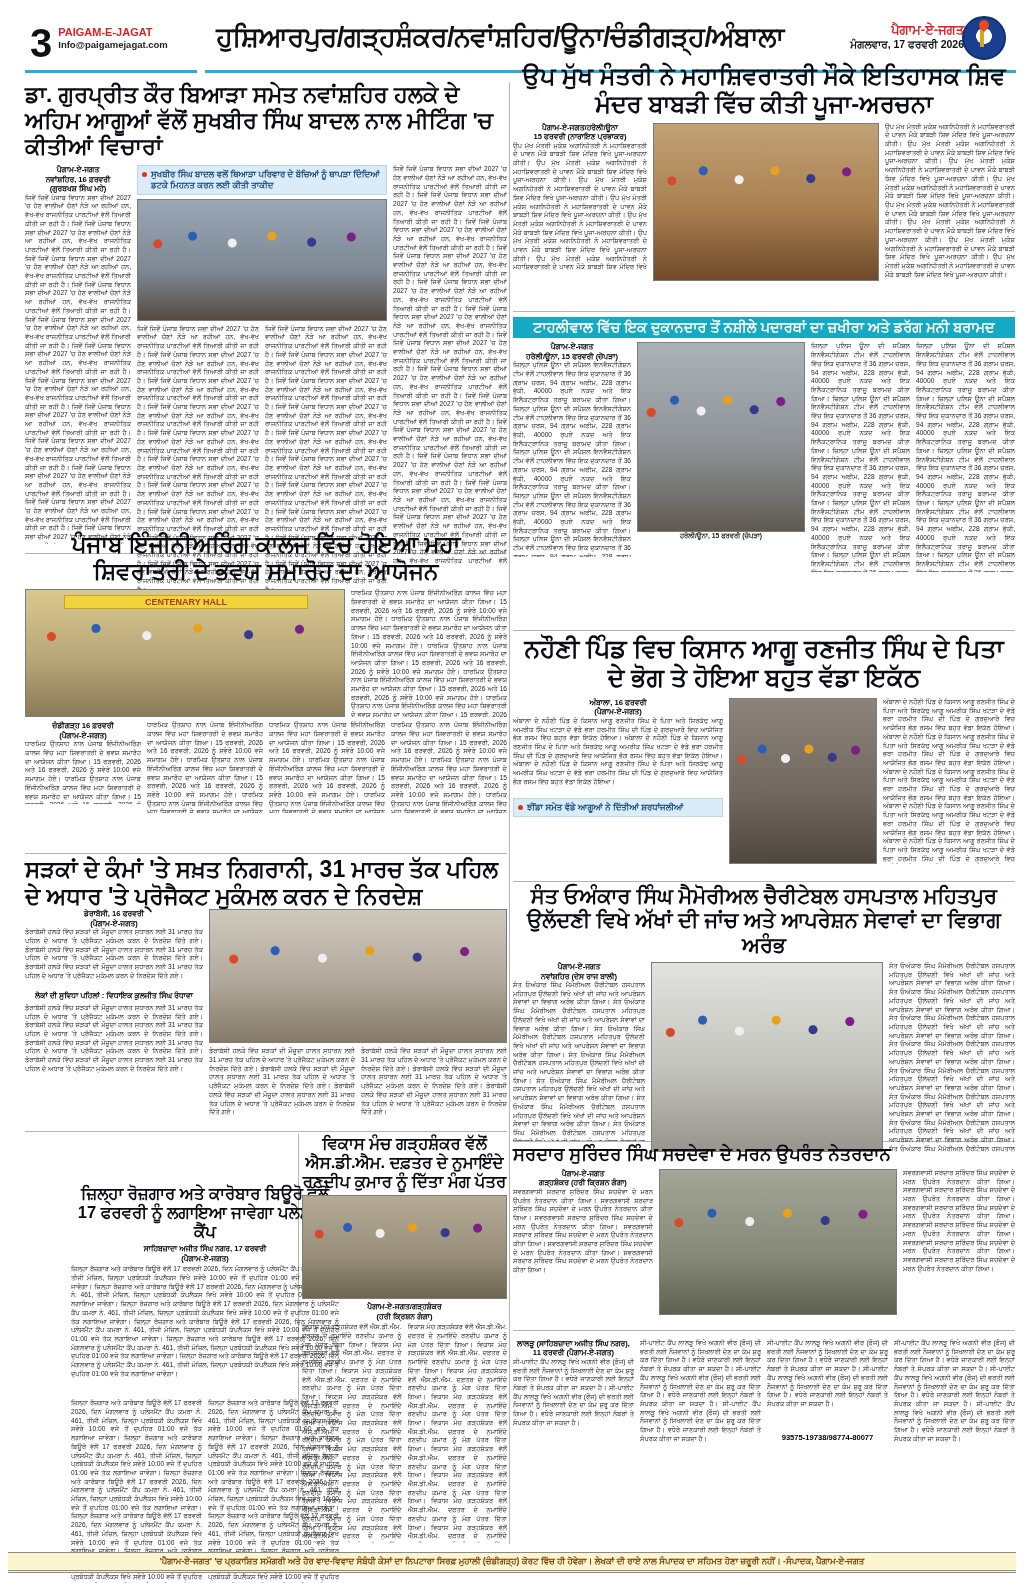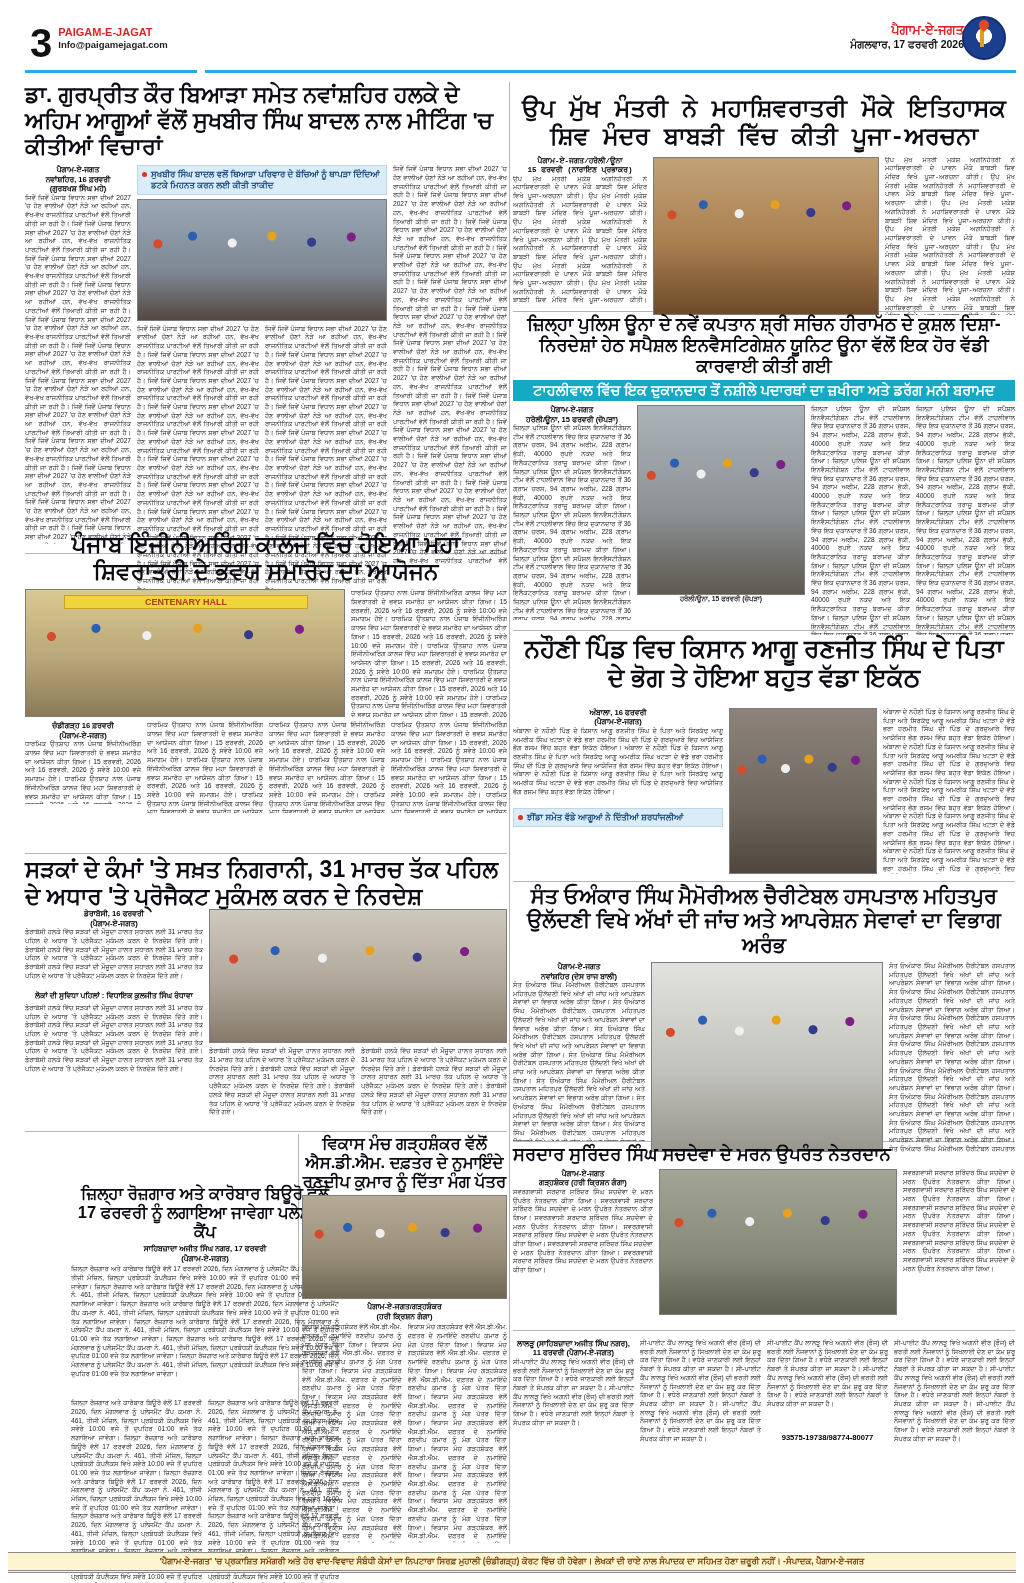--- a/index.html
+++ b/index.html
@@ -68,20 +68,21 @@
 
 <div class="page">
 
   <div class="hdr-left">
     <div class="pageno">3</div>
     <div>
       <div class="brand">PAIGAM-E-JAGAT</div>
       <div class="email">Info@paigamejagat.com</div>
     </div>
   </div>
+  <div class="cities">ਹੁਸ਼ਿਆਰਪੁਰ/ਗੜ੍ਹਸ਼ੰਕਰ/ਨਵਾਂਸ਼ਹਿਰ/ਊਨਾ/ਚੰਡੀਗੜ੍ਹ/ਅੰਬਾਲਾ</div>
   <div class="masthead">
     <div class="pn">ਪੈਗਾਮ-ਏ-ਜਗਤ</div>
     <div class="dt">ਮੰਗਲਵਾਰ, 17 ਫਰਵਰੀ 2026</div>
   </div>
   <div class="logo"></div>
   <div class="rule" style="left:25px;top:70px;width:172px;"></div>
   <div class="rule" style="left:205px;top:70px;width:811px;"></div>
 
   <div class="div-v" style="left:509px;top:82px;height:1462px;"></div>
   <div class="div-h" style="left:25px;top:553px;width:482px;"></div>
@@ -173,54 +174,53 @@
     <div class="hl ctr" style="font-size:16.5px;">ਵਿਕਾਸ ਮੰਚ ਗੜ੍ਹਸ਼ੰਕਰ ਵੱਲੋਂ ਐਸ.ਡੀ.ਐਮ. ਦਫ਼ਤਰ ਦੇ ਨੁਮਾਇੰਦੇ ਰਣਦੀਪ ਕੁਮਾਰ ਨੂੰ ਦਿੱਤਾ ਮੰਗ ਪੱਤਰ</div>
     <div class="ph ph-a9" style="height:102px;margin-top:4px;"></div>
     <div class="byl" style="margin-top:3px;">ਪੈਗਾਮ-ਏ-ਜਗਤ/ਗੜ੍ਹਸ਼ੰਕਰ</div>
     <div class="byl">(ਹਰੀ ਕ੍ਰਿਸ਼ਨ ਗੰਗਾ)</div>
     <div class="cols" style="height:220px;margin-top:2px;">
       <div class="bod" style="flex:1;">ਵਿਕਾਸ ਮੰਚ ਗੜ੍ਹਸ਼ੰਕਰ ਵੱਲੋਂ ਐਸ.ਡੀ.ਐਮ. ਦਫ਼ਤਰ ਦੇ ਨੁਮਾਇੰਦੇ ਰਣਦੀਪ ਕੁਮਾਰ ਨੂੰ ਮੰਗ ਪੱਤਰ ਦਿੱਤਾ ਗਿਆ। ਵਿਕਾਸ ਮੰਚ ਗੜ੍ਹਸ਼ੰਕਰ ਵੱਲੋਂ ਐਸ.ਡੀ.ਐਮ. ਦਫ਼ਤਰ ਦੇ ਨੁਮਾਇੰਦੇ ਰਣਦੀਪ ਕੁਮਾਰ ਨੂੰ ਮੰਗ ਪੱਤਰ ਦਿੱਤਾ ਗਿਆ। ਵਿਕਾਸ ਮੰਚ ਗੜ੍ਹਸ਼ੰਕਰ ਵੱਲੋਂ ਐਸ.ਡੀ.ਐਮ. ਦਫ਼ਤਰ ਦੇ ਨੁਮਾਇੰਦੇ ਰਣਦੀਪ ਕੁਮਾਰ ਨੂੰ ਮੰਗ ਪੱਤਰ ਦਿੱਤਾ ਗਿਆ। ਵਿਕਾਸ ਮੰਚ ਗੜ੍ਹਸ਼ੰਕਰ ਵੱਲੋਂ ਐਸ.ਡੀ.ਐਮ. ਦਫ਼ਤਰ ਦੇ ਨੁਮਾਇੰਦੇ ਰਣਦੀਪ ਕੁਮਾਰ ਨੂੰ ਮੰਗ ਪੱਤਰ ਦਿੱਤਾ ਗਿਆ। ਵਿਕਾਸ ਮੰਚ ਗੜ੍ਹਸ਼ੰਕਰ ਵੱਲੋਂ ਐਸ.ਡੀ.ਐਮ. ਦਫ਼ਤਰ ਦੇ ਨੁਮਾਇੰਦੇ ਰਣਦੀਪ ਕੁਮਾਰ ਨੂੰ ਮੰਗ ਪੱਤਰ ਦਿੱਤਾ ਗਿਆ। ਵਿਕਾਸ ਮੰਚ ਗੜ੍ਹਸ਼ੰਕਰ ਵੱਲੋਂ ਐਸ.ਡੀ.ਐਮ. ਦਫ਼ਤਰ ਦੇ ਨੁਮਾਇੰਦੇ ਰਣਦੀਪ ਕੁਮਾਰ ਨੂੰ ਮੰਗ ਪੱਤਰ ਦਿੱਤਾ ਗਿਆ। ਵਿਕਾਸ ਮੰਚ ਗੜ੍ਹਸ਼ੰਕਰ ਵੱਲੋਂ ਐਸ.ਡੀ.ਐਮ. ਦਫ਼ਤਰ ਦੇ ਨੁਮਾਇੰਦੇ ਰਣਦੀਪ ਕੁਮਾਰ ਨੂੰ ਮੰਗ ਪੱਤਰ ਦਿੱਤਾ ਗਿਆ। ਵਿਕਾਸ ਮੰਚ ਗੜ੍ਹਸ਼ੰਕਰ ਵੱਲੋਂ ਐਸ.ਡੀ.ਐਮ. ਦਫ਼ਤਰ ਦੇ ਨੁਮਾਇੰਦੇ ਰਣਦੀਪ ਕੁਮਾਰ ਨੂੰ ਮੰਗ ਪੱਤਰ ਦਿੱਤਾ ਗਿਆ। ਵਿਕਾਸ ਮੰਚ ਗੜ੍ਹਸ਼ੰਕਰ ਵੱਲੋਂ ਐਸ.ਡੀ.ਐਮ. ਦਫ਼ਤਰ ਦੇ ਨੁਮਾਇੰਦੇ ਰਣਦੀਪ ਕੁਮਾਰ ਨੂੰ ਮੰਗ ਪੱਤਰ ਦਿੱਤਾ ਗਿਆ। </div>
       <div class="bod" style="flex:1;">ਵਿਕਾਸ ਮੰਚ ਗੜ੍ਹਸ਼ੰਕਰ ਵੱਲੋਂ ਐਸ.ਡੀ.ਐਮ. ਦਫ਼ਤਰ ਦੇ ਨੁਮਾਇੰਦੇ ਰਣਦੀਪ ਕੁਮਾਰ ਨੂੰ ਮੰਗ ਪੱਤਰ ਦਿੱਤਾ ਗਿਆ। ਵਿਕਾਸ ਮੰਚ ਗੜ੍ਹਸ਼ੰਕਰ ਵੱਲੋਂ ਐਸ.ਡੀ.ਐਮ. ਦਫ਼ਤਰ ਦੇ ਨੁਮਾਇੰਦੇ ਰਣਦੀਪ ਕੁਮਾਰ ਨੂੰ ਮੰਗ ਪੱਤਰ ਦਿੱਤਾ ਗਿਆ। ਵਿਕਾਸ ਮੰਚ ਗੜ੍ਹਸ਼ੰਕਰ ਵੱਲੋਂ ਐਸ.ਡੀ.ਐਮ. ਦਫ਼ਤਰ ਦੇ ਨੁਮਾਇੰਦੇ ਰਣਦੀਪ ਕੁਮਾਰ ਨੂੰ ਮੰਗ ਪੱਤਰ ਦਿੱਤਾ ਗਿਆ। ਵਿਕਾਸ ਮੰਚ ਗੜ੍ਹਸ਼ੰਕਰ ਵੱਲੋਂ ਐਸ.ਡੀ.ਐਮ. ਦਫ਼ਤਰ ਦੇ ਨੁਮਾਇੰਦੇ ਰਣਦੀਪ ਕੁਮਾਰ ਨੂੰ ਮੰਗ ਪੱਤਰ ਦਿੱਤਾ ਗਿਆ। ਵਿਕਾਸ ਮੰਚ ਗੜ੍ਹਸ਼ੰਕਰ ਵੱਲੋਂ ਐਸ.ਡੀ.ਐਮ. ਦਫ਼ਤਰ ਦੇ ਨੁਮਾਇੰਦੇ ਰਣਦੀਪ ਕੁਮਾਰ ਨੂੰ ਮੰਗ ਪੱਤਰ ਦਿੱਤਾ ਗਿਆ। ਵਿਕਾਸ ਮੰਚ ਗੜ੍ਹਸ਼ੰਕਰ ਵੱਲੋਂ ਐਸ.ਡੀ.ਐਮ. ਦਫ਼ਤਰ ਦੇ ਨੁਮਾਇੰਦੇ ਰਣਦੀਪ ਕੁਮਾਰ ਨੂੰ ਮੰਗ ਪੱਤਰ ਦਿੱਤਾ ਗਿਆ। ਵਿਕਾਸ ਮੰਚ ਗੜ੍ਹਸ਼ੰਕਰ ਵੱਲੋਂ ਐਸ.ਡੀ.ਐਮ. ਦਫ਼ਤਰ ਦੇ ਨੁਮਾਇੰਦੇ ਰਣਦੀਪ ਕੁਮਾਰ ਨੂੰ ਮੰਗ ਪੱਤਰ ਦਿੱਤਾ ਗਿਆ। ਵਿਕਾਸ ਮੰਚ ਗੜ੍ਹਸ਼ੰਕਰ ਵੱਲੋਂ ਐਸ.ਡੀ.ਐਮ. ਦਫ਼ਤਰ ਦੇ ਨੁਮਾਇੰਦੇ ਰਣਦੀਪ ਕੁਮਾਰ ਨੂੰ ਮੰਗ ਪੱਤਰ ਦਿੱਤਾ ਗਿਆ। ਵਿਕਾਸ ਮੰਚ ਗੜ੍ਹਸ਼ੰਕਰ ਵੱਲੋਂ ਐਸ.ਡੀ.ਐਮ. ਦਫ਼ਤਰ ਦੇ ਨੁਮਾਇੰਦੇ ਰਣਦੀਪ ਕੁਮਾਰ ਨੂੰ ਮੰਗ ਪੱਤਰ ਦਿੱਤਾ ਗਿਆ। </div>
     </div>
   </div>
 
-  <div class="art" style="left:513px;top:96px;width:502px;height:228px;font-family:Liberation Mono, monospace;">
+  <div class="art" style="left:513px;top:62px;width:502px;height:228px;">
     <div class="hl ctr" style="font-size:24px;">ਉਪ ਮੁੱਖ ਮੰਤਰੀ ਨੇ ਮਹਾਸ਼ਿਵਰਾਤਰੀ ਮੌਕੇ ਇਤਿਹਾਸਕ ਸ਼ਿਵ ਮੰਦਰ ਬਾਬੜੀ ਵਿੱਚ ਕੀਤੀ ਪੂਜਾ-ਅਰਚਨਾ</div>
     <div class="cols" style="margin-top:5px;height:158px;">
       <div style="width:134px;flex:none;">
         <div class="byl">ਪੈਗਾਮ-ਏ-ਜਗਤ/ਹਰੋਲੀ/ਊਨਾ</div>
         <div class="byl">15 ਫਰਵਰੀ (ਨਾਰਾਇਣ ਪ੍ਰਭਾਕਰ)</div>
         <div class="bod" style="height:128px;">ਉਪ ਮੁੱਖ ਮੰਤਰੀ ਮੁਕੇਸ਼ ਅਗਨਿਹੋਤਰੀ ਨੇ ਮਹਾਸ਼ਿਵਰਾਤਰੀ ਦੇ ਪਾਵਨ ਮੌਕੇ ਬਾਬੜੀ ਸ਼ਿਵ ਮੰਦਿਰ ਵਿਖੇ ਪੂਜਾ-ਅਰਚਨਾ ਕੀਤੀ। ਉਪ ਮੁੱਖ ਮੰਤਰੀ ਮੁਕੇਸ਼ ਅਗਨਿਹੋਤਰੀ ਨੇ ਮਹਾਸ਼ਿਵਰਾਤਰੀ ਦੇ ਪਾਵਨ ਮੌਕੇ ਬਾਬੜੀ ਸ਼ਿਵ ਮੰਦਿਰ ਵਿਖੇ ਪੂਜਾ-ਅਰਚਨਾ ਕੀਤੀ। ਉਪ ਮੁੱਖ ਮੰਤਰੀ ਮੁਕੇਸ਼ ਅਗਨਿਹੋਤਰੀ ਨੇ ਮਹਾਸ਼ਿਵਰਾਤਰੀ ਦੇ ਪਾਵਨ ਮੌਕੇ ਬਾਬੜੀ ਸ਼ਿਵ ਮੰਦਿਰ ਵਿਖੇ ਪੂਜਾ-ਅਰਚਨਾ ਕੀਤੀ। ਉਪ ਮੁੱਖ ਮੰਤਰੀ ਮੁਕੇਸ਼ ਅਗਨਿਹੋਤਰੀ ਨੇ ਮਹਾਸ਼ਿਵਰਾਤਰੀ ਦੇ ਪਾਵਨ ਮੌਕੇ ਬਾਬੜੀ ਸ਼ਿਵ ਮੰਦਿਰ ਵਿਖੇ ਪੂਜਾ-ਅਰਚਨਾ ਕੀਤੀ। ਉਪ ਮੁੱਖ ਮੰਤਰੀ ਮੁਕੇਸ਼ ਅਗਨਿਹੋਤਰੀ ਨੇ ਮਹਾਸ਼ਿਵਰਾਤਰੀ ਦੇ ਪਾਵਨ ਮੌਕੇ ਬਾਬੜੀ ਸ਼ਿਵ ਮੰਦਿਰ ਵਿਖੇ ਪੂਜਾ-ਅਰਚਨਾ ਕੀਤੀ। ਉਪ ਮੁੱਖ ਮੰਤਰੀ ਮੁਕੇਸ਼ ਅਗਨਿਹੋਤਰੀ ਨੇ ਮਹਾਸ਼ਿਵਰਾਤਰੀ ਦੇ ਪਾਵਨ ਮੌਕੇ ਬਾਬੜੀ ਸ਼ਿਵ ਮੰਦਿਰ ਵਿਖੇ ਪੂਜਾ-ਅਰਚਨਾ ਕੀਤੀ। ਉਪ ਮੁੱਖ ਮੰਤਰੀ ਮੁਕੇਸ਼ ਅਗਨਿਹੋਤਰੀ ਨੇ ਮਹਾਸ਼ਿਵਰਾਤਰੀ ਦੇ ਪਾਵਨ ਮੌਕੇ ਬਾਬੜੀ ਸ਼ਿਵ ਮੰਦਿਰ ਵਿਖੇ ਪੂਜਾ-ਅਰਚਨਾ ਕੀਤੀ। </div>
       </div>
       <div class="ph ph-a2" style="width:224px;height:156px;"></div>
       <div class="bod" style="flex:1;">ਉਪ ਮੁੱਖ ਮੰਤਰੀ ਮੁਕੇਸ਼ ਅਗਨਿਹੋਤਰੀ ਨੇ ਮਹਾਸ਼ਿਵਰਾਤਰੀ ਦੇ ਪਾਵਨ ਮੌਕੇ ਬਾਬੜੀ ਸ਼ਿਵ ਮੰਦਿਰ ਵਿਖੇ ਪੂਜਾ-ਅਰਚਨਾ ਕੀਤੀ। ਉਪ ਮੁੱਖ ਮੰਤਰੀ ਮੁਕੇਸ਼ ਅਗਨਿਹੋਤਰੀ ਨੇ ਮਹਾਸ਼ਿਵਰਾਤਰੀ ਦੇ ਪਾਵਨ ਮੌਕੇ ਬਾਬੜੀ ਸ਼ਿਵ ਮੰਦਿਰ ਵਿਖੇ ਪੂਜਾ-ਅਰਚਨਾ ਕੀਤੀ। ਉਪ ਮੁੱਖ ਮੰਤਰੀ ਮੁਕੇਸ਼ ਅਗਨਿਹੋਤਰੀ ਨੇ ਮਹਾਸ਼ਿਵਰਾਤਰੀ ਦੇ ਪਾਵਨ ਮੌਕੇ ਬਾਬੜੀ ਸ਼ਿਵ ਮੰਦਿਰ ਵਿਖੇ ਪੂਜਾ-ਅਰਚਨਾ ਕੀਤੀ। ਉਪ ਮੁੱਖ ਮੰਤਰੀ ਮੁਕੇਸ਼ ਅਗਨਿਹੋਤਰੀ ਨੇ ਮਹਾਸ਼ਿਵਰਾਤਰੀ ਦੇ ਪਾਵਨ ਮੌਕੇ ਬਾਬੜੀ ਸ਼ਿਵ ਮੰਦਿਰ ਵਿਖੇ ਪੂਜਾ-ਅਰਚਨਾ ਕੀਤੀ। ਉਪ ਮੁੱਖ ਮੰਤਰੀ ਮੁਕੇਸ਼ ਅਗਨਿਹੋਤਰੀ ਨੇ ਮਹਾਸ਼ਿਵਰਾਤਰੀ ਦੇ ਪਾਵਨ ਮੌਕੇ ਬਾਬੜੀ ਸ਼ਿਵ ਮੰਦਿਰ ਵਿਖੇ ਪੂਜਾ-ਅਰਚਨਾ ਕੀਤੀ। ਉਪ ਮੁੱਖ ਮੰਤਰੀ ਮੁਕੇਸ਼ ਅਗਨਿਹੋਤਰੀ ਨੇ ਮਹਾਸ਼ਿਵਰਾਤਰੀ ਦੇ ਪਾਵਨ ਮੌਕੇ ਬਾਬੜੀ ਸ਼ਿਵ ਮੰਦਿਰ ਵਿਖੇ ਪੂਜਾ-ਅਰਚਨਾ ਕੀਤੀ। ਉਪ ਮੁੱਖ ਮੰਤਰੀ ਮੁਕੇਸ਼ ਅਗਨਿਹੋਤਰੀ ਨੇ ਮਹਾਸ਼ਿਵਰਾਤਰੀ ਦੇ ਪਾਵਨ ਮੌਕੇ ਬਾਬੜੀ ਸ਼ਿਵ ਮੰਦਿਰ ਵਿਖੇ ਪੂਜਾ-ਅਰਚਨਾ ਕੀਤੀ। ਉਪ ਮੁੱਖ ਮੰਤਰੀ ਮੁਕੇਸ਼ ਅਗਨਿਹੋਤਰੀ ਨੇ ਮਹਾਸ਼ਿਵਰਾਤਰੀ ਦੇ ਪਾਵਨ ਮੌਕੇ ਬਾਬੜੀ ਸ਼ਿਵ ਮੰਦਿਰ ਵਿਖੇ ਪੂਜਾ-ਅਰਚਨਾ ਕੀਤੀ। </div>
     </div>
   </div>
 
   <div class="art" style="left:513px;top:314px;width:502px;height:312px;">
-    <div class="hl ctr" style="font-size:18px;">ਜ਼ਿਲ੍ਹਾ ਪੁਲਿਸ ਊਨਾ ਦੇ ਨਵੇਂ ਕਪਤਾਨ ਸ਼੍ਰੀ ਸਚਿਨ ਹੀਰਾਮੱਠ ਦੇ ਕੁਸ਼ਲ ਦਿਸ਼ਾ-ਨਿਰਦੇਸ਼ਾਂ ਹੇਠ ਸਪੈਸ਼ਲ ਇਨਵੈਸਟਿਗੇਸ਼ਨ ਯੂਨਿਟ ਊਨਾ ਵੱਲੋਂ ਇਕ ਹੋਰ ਵੱਡੀ ਕਾਰਵਾਈ ਕੀਤੀ ਗਈ</div>
     <div class="tealbar" style="margin-top:3px;">ਟਾਹਲੀਵਾਲ ਵਿੱਚ ਇਕ ਦੁਕਾਨਦਾਰ ਤੋਂ ਨਸ਼ੀਲੇ ਪਦਾਰਥਾਂ ਦਾ ਜ਼ਖੀਰਾ ਅਤੇ ਡਰੱਗ ਮਨੀ ਬਰਾਮਦ</div>
     <div class="cols" style="margin-top:4px;height:230px;">
       <div style="width:118px;flex:none;">
         <div class="byl">ਪੈਗਾਮ-ਏ-ਜਗਤ</div>
         <div class="byl">ਹਰੋਲੀ/ਊਨਾ, 15 ਫਰਵਰੀ (ਚੋਪੜਾ)</div>
         <div class="bod" style="height:196px;">ਜ਼ਿਲ੍ਹਾ ਪੁਲਿਸ ਊਨਾ ਦੀ ਸਪੈਸ਼ਲ ਇਨਵੈਸਟੀਗੇਸ਼ਨ ਟੀਮ ਵੱਲੋਂ ਟਾਹਲੀਵਾਲ ਵਿੱਚ ਇਕ ਦੁਕਾਨਦਾਰ ਤੋਂ 36 ਗ੍ਰਾਮ ਚਰਸ, 94 ਗ੍ਰਾਮ ਅਫੀਮ, 228 ਗ੍ਰਾਮ ਭੁੱਕੀ, 40000 ਰੁਪਏ ਨਕਦ ਅਤੇ ਇਕ ਇਲੈਕਟ੍ਰਾਨਿਕ ਤਰਾਜੂ ਬਰਾਮਦ ਕੀਤਾ ਗਿਆ। ਜ਼ਿਲ੍ਹਾ ਪੁਲਿਸ ਊਨਾ ਦੀ ਸਪੈਸ਼ਲ ਇਨਵੈਸਟੀਗੇਸ਼ਨ ਟੀਮ ਵੱਲੋਂ ਟਾਹਲੀਵਾਲ ਵਿੱਚ ਇਕ ਦੁਕਾਨਦਾਰ ਤੋਂ 36 ਗ੍ਰਾਮ ਚਰਸ, 94 ਗ੍ਰਾਮ ਅਫੀਮ, 228 ਗ੍ਰਾਮ ਭੁੱਕੀ, 40000 ਰੁਪਏ ਨਕਦ ਅਤੇ ਇਕ ਇਲੈਕਟ੍ਰਾਨਿਕ ਤਰਾਜੂ ਬਰਾਮਦ ਕੀਤਾ ਗਿਆ। ਜ਼ਿਲ੍ਹਾ ਪੁਲਿਸ ਊਨਾ ਦੀ ਸਪੈਸ਼ਲ ਇਨਵੈਸਟੀਗੇਸ਼ਨ ਟੀਮ ਵੱਲੋਂ ਟਾਹਲੀਵਾਲ ਵਿੱਚ ਇਕ ਦੁਕਾਨਦਾਰ ਤੋਂ 36 ਗ੍ਰਾਮ ਚਰਸ, 94 ਗ੍ਰਾਮ ਅਫੀਮ, 228 ਗ੍ਰਾਮ ਭੁੱਕੀ, 40000 ਰੁਪਏ ਨਕਦ ਅਤੇ ਇਕ ਇਲੈਕਟ੍ਰਾਨਿਕ ਤਰਾਜੂ ਬਰਾਮਦ ਕੀਤਾ ਗਿਆ। ਜ਼ਿਲ੍ਹਾ ਪੁਲਿਸ ਊਨਾ ਦੀ ਸਪੈਸ਼ਲ ਇਨਵੈਸਟੀਗੇਸ਼ਨ ਟੀਮ ਵੱਲੋਂ ਟਾਹਲੀਵਾਲ ਵਿੱਚ ਇਕ ਦੁਕਾਨਦਾਰ ਤੋਂ 36 ਗ੍ਰਾਮ ਚਰਸ, 94 ਗ੍ਰਾਮ ਅਫੀਮ, 228 ਗ੍ਰਾਮ ਭੁੱਕੀ, 40000 ਰੁਪਏ ਨਕਦ ਅਤੇ ਇਕ ਇਲੈਕਟ੍ਰਾਨਿਕ ਤਰਾਜੂ ਬਰਾਮਦ ਕੀਤਾ ਗਿਆ। ਜ਼ਿਲ੍ਹਾ ਪੁਲਿਸ ਊਨਾ ਦੀ ਸਪੈਸ਼ਲ ਇਨਵੈਸਟੀਗੇਸ਼ਨ ਟੀਮ ਵੱਲੋਂ ਟਾਹਲੀਵਾਲ ਵਿੱਚ ਇਕ ਦੁਕਾਨਦਾਰ ਤੋਂ 36 ਗ੍ਰਾਮ ਚਰਸ, 94 ਗ੍ਰਾਮ ਅਫੀਮ, 228 ਗ੍ਰਾਮ ਭੁੱਕੀ, 40000 ਰੁਪਏ ਨਕਦ ਅਤੇ ਇਕ ਇਲੈਕਟ੍ਰਾਨਿਕ ਤਰਾਜੂ ਬਰਾਮਦ ਕੀਤਾ ਗਿਆ। </div>
       </div>
       <div style="width:168px;flex:none;">
         <div class="ph ph-a3" style="height:188px;"></div>
         <div class="cap">ਹਰੋਲੀ/ਊਨਾ, 15 ਫਰਵਰੀ (ਚੋਪੜਾ)</div>
       </div>
       <div class="bod" style="flex:1;">ਜ਼ਿਲ੍ਹਾ ਪੁਲਿਸ ਊਨਾ ਦੀ ਸਪੈਸ਼ਲ ਇਨਵੈਸਟੀਗੇਸ਼ਨ ਟੀਮ ਵੱਲੋਂ ਟਾਹਲੀਵਾਲ ਵਿੱਚ ਇਕ ਦੁਕਾਨਦਾਰ ਤੋਂ 36 ਗ੍ਰਾਮ ਚਰਸ, 94 ਗ੍ਰਾਮ ਅਫੀਮ, 228 ਗ੍ਰਾਮ ਭੁੱਕੀ, 40000 ਰੁਪਏ ਨਕਦ ਅਤੇ ਇਕ ਇਲੈਕਟ੍ਰਾਨਿਕ ਤਰਾਜੂ ਬਰਾਮਦ ਕੀਤਾ ਗਿਆ। ਜ਼ਿਲ੍ਹਾ ਪੁਲਿਸ ਊਨਾ ਦੀ ਸਪੈਸ਼ਲ ਇਨਵੈਸਟੀਗੇਸ਼ਨ ਟੀਮ ਵੱਲੋਂ ਟਾਹਲੀਵਾਲ ਵਿੱਚ ਇਕ ਦੁਕਾਨਦਾਰ ਤੋਂ 36 ਗ੍ਰਾਮ ਚਰਸ, 94 ਗ੍ਰਾਮ ਅਫੀਮ, 228 ਗ੍ਰਾਮ ਭੁੱਕੀ, 40000 ਰੁਪਏ ਨਕਦ ਅਤੇ ਇਕ ਇਲੈਕਟ੍ਰਾਨਿਕ ਤਰਾਜੂ ਬਰਾਮਦ ਕੀਤਾ ਗਿਆ। ਜ਼ਿਲ੍ਹਾ ਪੁਲਿਸ ਊਨਾ ਦੀ ਸਪੈਸ਼ਲ ਇਨਵੈਸਟੀਗੇਸ਼ਨ ਟੀਮ ਵੱਲੋਂ ਟਾਹਲੀਵਾਲ ਵਿੱਚ ਇਕ ਦੁਕਾਨਦਾਰ ਤੋਂ 36 ਗ੍ਰਾਮ ਚਰਸ, 94 ਗ੍ਰਾਮ ਅਫੀਮ, 228 ਗ੍ਰਾਮ ਭੁੱਕੀ, 40000 ਰੁਪਏ ਨਕਦ ਅਤੇ ਇਕ ਇਲੈਕਟ੍ਰਾਨਿਕ ਤਰਾਜੂ ਬਰਾਮਦ ਕੀਤਾ ਗਿਆ। ਜ਼ਿਲ੍ਹਾ ਪੁਲਿਸ ਊਨਾ ਦੀ ਸਪੈਸ਼ਲ ਇਨਵੈਸਟੀਗੇਸ਼ਨ ਟੀਮ ਵੱਲੋਂ ਟਾਹਲੀਵਾਲ ਵਿੱਚ ਇਕ ਦੁਕਾਨਦਾਰ ਤੋਂ 36 ਗ੍ਰਾਮ ਚਰਸ, 94 ਗ੍ਰਾਮ ਅਫੀਮ, 228 ਗ੍ਰਾਮ ਭੁੱਕੀ, 40000 ਰੁਪਏ ਨਕਦ ਅਤੇ ਇਕ ਇਲੈਕਟ੍ਰਾਨਿਕ ਤਰਾਜੂ ਬਰਾਮਦ ਕੀਤਾ ਗਿਆ। ਜ਼ਿਲ੍ਹਾ ਪੁਲਿਸ ਊਨਾ ਦੀ ਸਪੈਸ਼ਲ ਇਨਵੈਸਟੀਗੇਸ਼ਨ ਟੀਮ ਵੱਲੋਂ ਟਾਹਲੀਵਾਲ ਵਿੱਚ ਇਕ ਦੁਕਾਨਦਾਰ ਤੋਂ 36 ਗ੍ਰਾਮ ਚਰਸ, 94 ਗ੍ਰਾਮ ਅਫੀਮ, 228 ਗ੍ਰਾਮ ਭੁੱਕੀ, 40000 ਰੁਪਏ ਨਕਦ ਅਤੇ ਇਕ ਇਲੈਕਟ੍ਰਾਨਿਕ ਤਰਾਜੂ ਬਰਾਮਦ ਕੀਤਾ ਗਿਆ। ਜ਼ਿਲ੍ਹਾ ਪੁਲਿਸ ਊਨਾ ਦੀ ਸਪੈਸ਼ਲ ਇਨਵੈਸਟੀਗੇਸ਼ਨ ਟੀਮ ਵੱਲੋਂ ਟਾਹਲੀਵਾਲ ਵਿੱਚ ਇਕ ਦੁਕਾਨਦਾਰ ਤੋਂ 36 ਗ੍ਰਾਮ ਚਰਸ, 94 ਗ੍ਰਾਮ ਅਫੀਮ, 228 ਗ੍ਰਾਮ ਭੁੱਕੀ, 40000 ਰੁਪਏ ਨਕਦ ਅਤੇ ਇਕ ਇਲੈਕਟ੍ਰਾਨਿਕ ਤਰਾਜੂ ਬਰਾਮਦ ਕੀਤਾ ਗਿਆ। </div>
       <div class="bod" style="flex:1;">ਜ਼ਿਲ੍ਹਾ ਪੁਲਿਸ ਊਨਾ ਦੀ ਸਪੈਸ਼ਲ ਇਨਵੈਸਟੀਗੇਸ਼ਨ ਟੀਮ ਵੱਲੋਂ ਟਾਹਲੀਵਾਲ ਵਿੱਚ ਇਕ ਦੁਕਾਨਦਾਰ ਤੋਂ 36 ਗ੍ਰਾਮ ਚਰਸ, 94 ਗ੍ਰਾਮ ਅਫੀਮ, 228 ਗ੍ਰਾਮ ਭੁੱਕੀ, 40000 ਰੁਪਏ ਨਕਦ ਅਤੇ ਇਕ ਇਲੈਕਟ੍ਰਾਨਿਕ ਤਰਾਜੂ ਬਰਾਮਦ ਕੀਤਾ ਗਿਆ। ਜ਼ਿਲ੍ਹਾ ਪੁਲਿਸ ਊਨਾ ਦੀ ਸਪੈਸ਼ਲ ਇਨਵੈਸਟੀਗੇਸ਼ਨ ਟੀਮ ਵੱਲੋਂ ਟਾਹਲੀਵਾਲ ਵਿੱਚ ਇਕ ਦੁਕਾਨਦਾਰ ਤੋਂ 36 ਗ੍ਰਾਮ ਚਰਸ, 94 ਗ੍ਰਾਮ ਅਫੀਮ, 228 ਗ੍ਰਾਮ ਭੁੱਕੀ, 40000 ਰੁਪਏ ਨਕਦ ਅਤੇ ਇਕ ਇਲੈਕਟ੍ਰਾਨਿਕ ਤਰਾਜੂ ਬਰਾਮਦ ਕੀਤਾ ਗਿਆ। ਜ਼ਿਲ੍ਹਾ ਪੁਲਿਸ ਊਨਾ ਦੀ ਸਪੈਸ਼ਲ ਇਨਵੈਸਟੀਗੇਸ਼ਨ ਟੀਮ ਵੱਲੋਂ ਟਾਹਲੀਵਾਲ ਵਿੱਚ ਇਕ ਦੁਕਾਨਦਾਰ ਤੋਂ 36 ਗ੍ਰਾਮ ਚਰਸ, 94 ਗ੍ਰਾਮ ਅਫੀਮ, 228 ਗ੍ਰਾਮ ਭੁੱਕੀ, 40000 ਰੁਪਏ ਨਕਦ ਅਤੇ ਇਕ ਇਲੈਕਟ੍ਰਾਨਿਕ ਤਰਾਜੂ ਬਰਾਮਦ ਕੀਤਾ ਗਿਆ। ਜ਼ਿਲ੍ਹਾ ਪੁਲਿਸ ਊਨਾ ਦੀ ਸਪੈਸ਼ਲ ਇਨਵੈਸਟੀਗੇਸ਼ਨ ਟੀਮ ਵੱਲੋਂ ਟਾਹਲੀਵਾਲ ਵਿੱਚ ਇਕ ਦੁਕਾਨਦਾਰ ਤੋਂ 36 ਗ੍ਰਾਮ ਚਰਸ, 94 ਗ੍ਰਾਮ ਅਫੀਮ, 228 ਗ੍ਰਾਮ ਭੁੱਕੀ, 40000 ਰੁਪਏ ਨਕਦ ਅਤੇ ਇਕ ਇਲੈਕਟ੍ਰਾਨਿਕ ਤਰਾਜੂ ਬਰਾਮਦ ਕੀਤਾ ਗਿਆ। ਜ਼ਿਲ੍ਹਾ ਪੁਲਿਸ ਊਨਾ ਦੀ ਸਪੈਸ਼ਲ ਇਨਵੈਸਟੀਗੇਸ਼ਨ ਟੀਮ ਵੱਲੋਂ ਟਾਹਲੀਵਾਲ ਵਿੱਚ ਇਕ ਦੁਕਾਨਦਾਰ ਤੋਂ 36 ਗ੍ਰਾਮ ਚਰਸ, 94 ਗ੍ਰਾਮ ਅਫੀਮ, 228 ਗ੍ਰਾਮ ਭੁੱਕੀ, 40000 ਰੁਪਏ ਨਕਦ ਅਤੇ ਇਕ ਇਲੈਕਟ੍ਰਾਨਿਕ ਤਰਾਜੂ ਬਰਾਮਦ ਕੀਤਾ ਗਿਆ। ਜ਼ਿਲ੍ਹਾ ਪੁਲਿਸ ਊਨਾ ਦੀ ਸਪੈਸ਼ਲ ਇਨਵੈਸਟੀਗੇਸ਼ਨ ਟੀਮ ਵੱਲੋਂ ਟਾਹਲੀਵਾਲ ਵਿੱਚ ਇਕ ਦੁਕਾਨਦਾਰ ਤੋਂ 36 ਗ੍ਰਾਮ ਚਰਸ, 94 ਗ੍ਰਾਮ ਅਫੀਮ, 228 ਗ੍ਰਾਮ ਭੁੱਕੀ, 40000 ਰੁਪਏ ਨਕਦ ਅਤੇ ਇਕ ਇਲੈਕਟ੍ਰਾਨਿਕ ਤਰਾਜੂ ਬਰਾਮਦ ਕੀਤਾ ਗਿਆ। </div>
     </div>
   </div>
 
   <div class="art" style="left:513px;top:634px;width:502px;height:242px;">
     <div class="hl ctr" style="font-size:25px;">ਨਹੌਣੀ ਪਿੰਡ ਵਿਚ ਕਿਸਾਨ ਆਗੂ ਰਣਜੀਤ ਸਿੰਘ ਦੇ ਪਿਤਾ ਦੇ ਭੋਗ ਤੇ ਹੋਇਆ ਬਹੁਤ ਵੱਡਾ ਇਕੱਠ</div>
-    <div class="cols" style="margin-top:16px;height:166px;">
+    <div class="cols" style="margin-top:6px;height:166px;">
       <div style="width:210px;flex:none;">
         <div class="byl">ਅੰਬਾਲਾ, 16 ਫਰਵਰੀ</div>
         <div class="byl">(ਪੈਗਾਮ-ਏ-ਜਗਤ)</div>
         <div class="bod" style="height:78px;">ਅੰਬਾਲਾ ਦੇ ਨਹੌਣੀ ਪਿੰਡ ਦੇ ਕਿਸਾਨ ਆਗੂ ਰਣਜੀਤ ਸਿੰਘ ਦੇ ਪਿਤਾ ਅਤੇ ਸਿਰਕੱਢ ਆਗੂ ਅਮਰੀਕ ਸਿੰਘ ਖਟੜਾ ਦੇ ਵੱਡੇ ਭਰਾ ਹਰਮੀਤ ਸਿੰਘ ਦੀ ਪਿੰਡ ਦੇ ਗੁਰਦੁਆਰੇ ਵਿਚ ਆਯੋਜਿਤ ਭੋਗ ਰਸਮ ਵਿੱਚ ਬਹੁਤ ਵੱਡਾ ਇਕੱਠ ਹੋਇਆ। ਅੰਬਾਲਾ ਦੇ ਨਹੌਣੀ ਪਿੰਡ ਦੇ ਕਿਸਾਨ ਆਗੂ ਰਣਜੀਤ ਸਿੰਘ ਦੇ ਪਿਤਾ ਅਤੇ ਸਿਰਕੱਢ ਆਗੂ ਅਮਰੀਕ ਸਿੰਘ ਖਟੜਾ ਦੇ ਵੱਡੇ ਭਰਾ ਹਰਮੀਤ ਸਿੰਘ ਦੀ ਪਿੰਡ ਦੇ ਗੁਰਦੁਆਰੇ ਵਿਚ ਆਯੋਜਿਤ ਭੋਗ ਰਸਮ ਵਿੱਚ ਬਹੁਤ ਵੱਡਾ ਇਕੱਠ ਹੋਇਆ। ਅੰਬਾਲਾ ਦੇ ਨਹੌਣੀ ਪਿੰਡ ਦੇ ਕਿਸਾਨ ਆਗੂ ਰਣਜੀਤ ਸਿੰਘ ਦੇ ਪਿਤਾ ਅਤੇ ਸਿਰਕੱਢ ਆਗੂ ਅਮਰੀਕ ਸਿੰਘ ਖਟੜਾ ਦੇ ਵੱਡੇ ਭਰਾ ਹਰਮੀਤ ਸਿੰਘ ਦੀ ਪਿੰਡ ਦੇ ਗੁਰਦੁਆਰੇ ਵਿਚ ਆਯੋਜਿਤ ਭੋਗ ਰਸਮ ਵਿੱਚ ਬਹੁਤ ਵੱਡਾ ਇਕੱਠ ਹੋਇਆ। </div>
         <div class="subbox" style="margin-top:3px;">
           <span class="bullet"></span>
           <span>ਝੀਂਡਾ ਸਮੇਤ ਵੱਡੇ ਆਗੂਆਂ ਨੇ ਦਿੱਤੀਆਂ ਸ਼ਰਧਾਂਜਲੀਆਂ</span>
         </div>
       </div>
       <div class="ph ph-a5" style="width:146px;height:164px;"></div>

